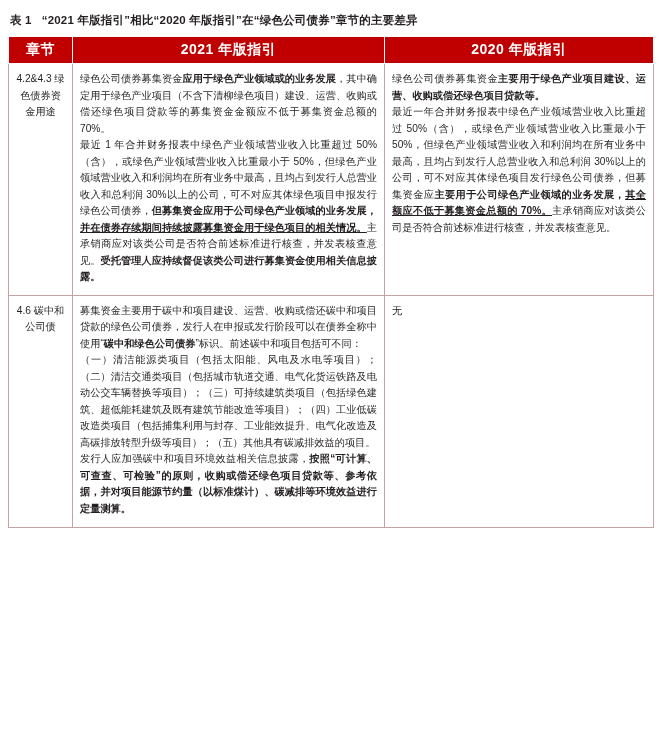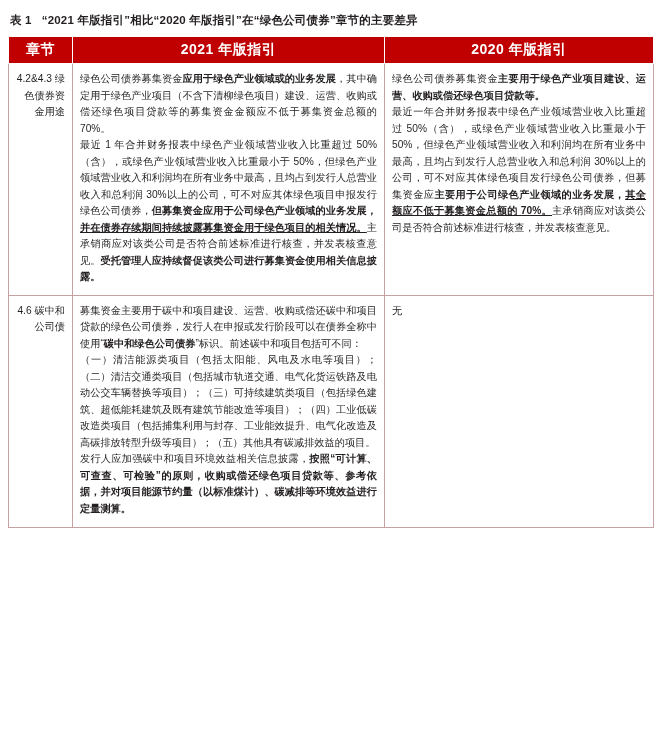--- a/index.html
+++ b/index.html
@@ -52,21 +52,21 @@
     font-size: 10.2px;
     line-height: 1.62;
     padding: 7px 7px 9px 7px;
     color: #231f20;
   }
   table.main tr:first-child td {
     border-top: none;
   }
   td.col-section {
     width: 64px;
-    text-align: right;
+    text-align: center;
     vertical-align: middle;
     font-size: 10.2px;
     line-height: 1.6;
     padding-left: 6px;
     padding-right: 4px;
   }
   td.col-2021 { width: 310px; margin-left: 16px; }
   td.col-2020 { width: 263px; }
   col.c1 { width: 64px; }
   col.c2 { width: 312px; }

